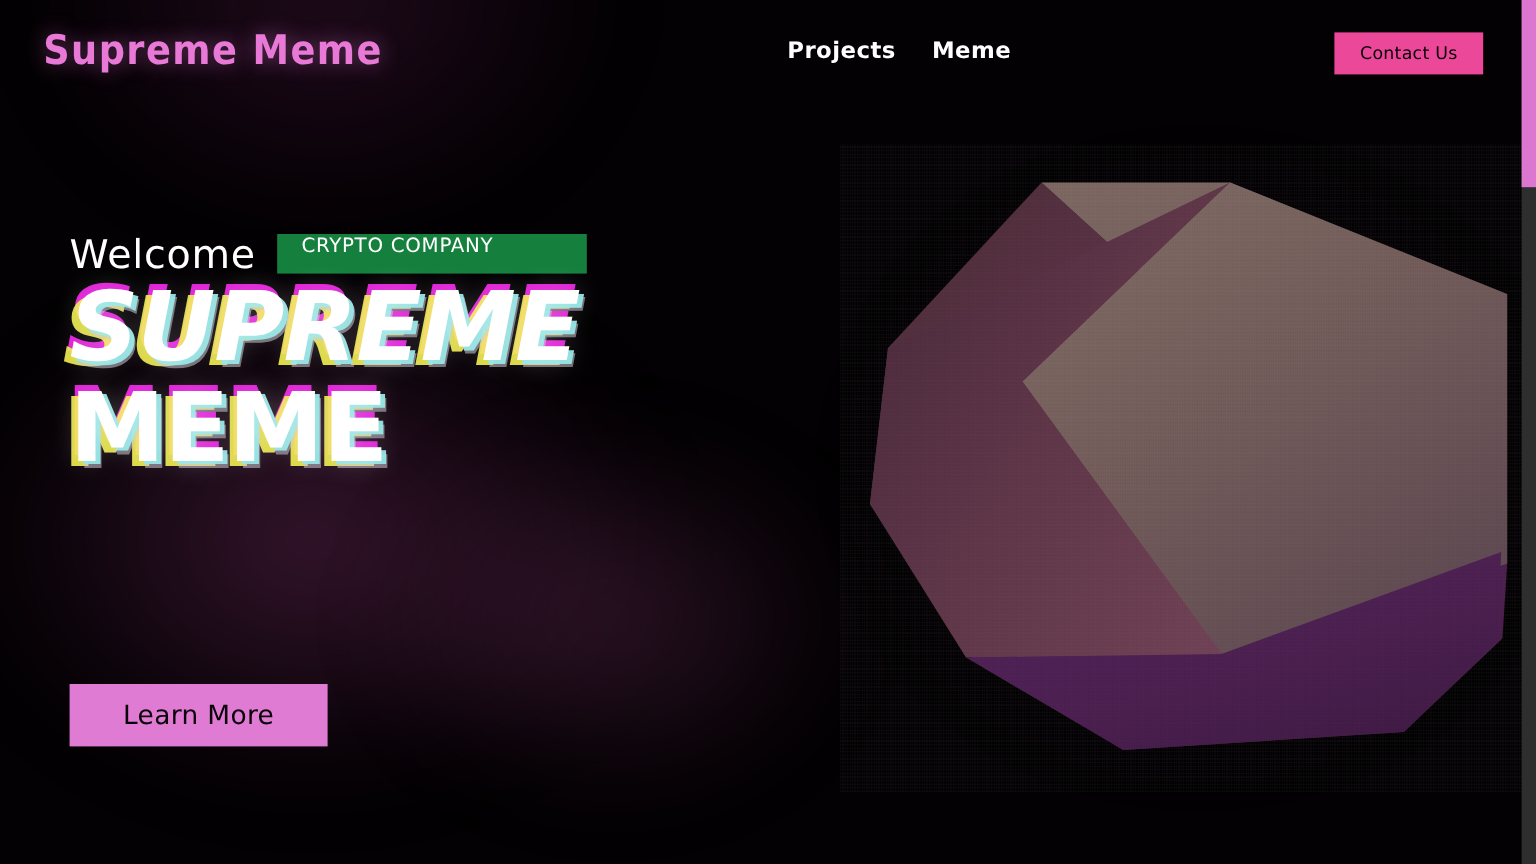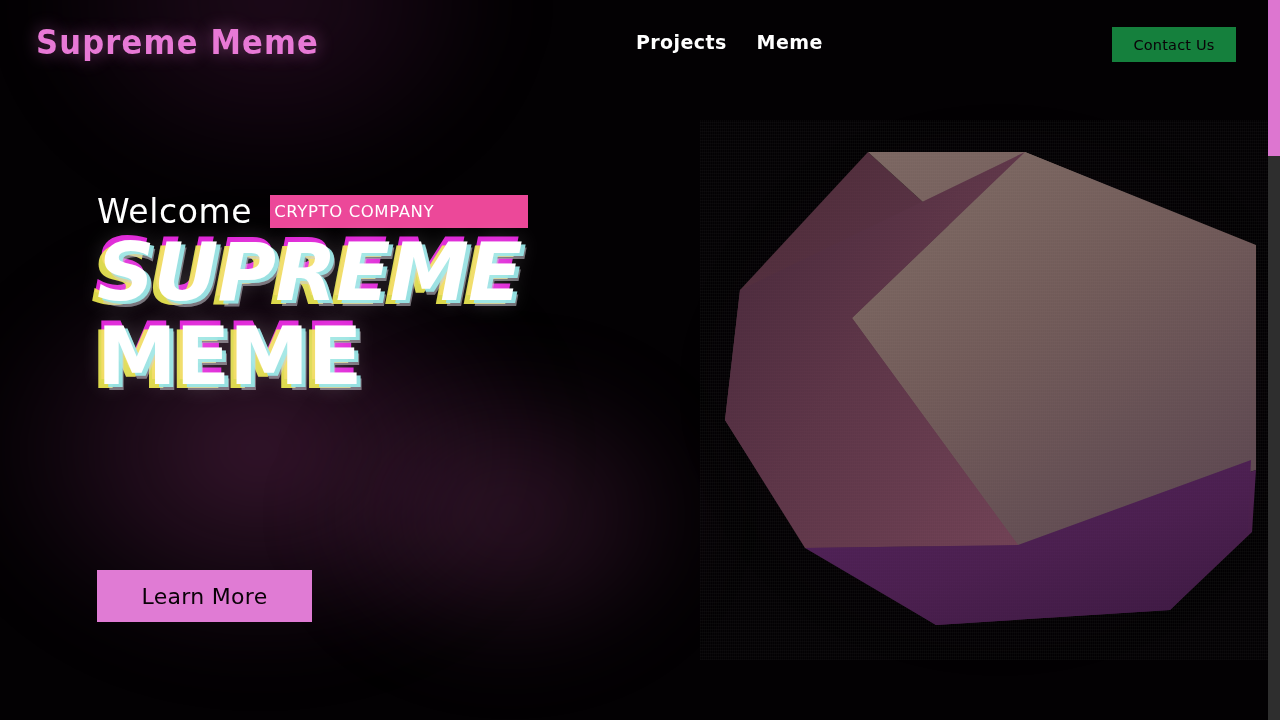--- a/index.html
+++ b/index.html
@@ -58,38 +58,38 @@
     font-size:34px;
     font-weight:700;
     letter-spacing:1.2px;
     color:#e879d6;
     font-family:"DejaVu Sans", sans-serif;
     font-stretch:semi-condensed;
     text-shadow:0 0 18px rgba(232,121,214,0.45);
     white-space:nowrap;
   }
   #nav {
-    position:absolute; left:636px; top:31px;
+    position:absolute; left:656px; top:31px;
     display:flex; gap:30px;
     align-items:center;
   }
   #nav .nav-link {
     color:#ffffff;
     font-size:19px;
     font-weight:700;
     letter-spacing:0.4px;
     font-family:"DejaVu Sans", sans-serif;
     text-decoration:none;
     white-space:nowrap;
     cursor:pointer;
   }
   #contact-btn {
     position:absolute; left:1112px; top:27px;
     width:124px; height:35px;
-    background:#15803d;
+    background:#ec4899;
     border:none;
     color:#0a0208;
     font-size:14.5px;
     font-weight:400;
     letter-spacing:0.2px;
     font-family:"DejaVu Sans", sans-serif;
     cursor:pointer;
     display:flex; align-items:center; justify-content:center;
   }
 
@@ -105,41 +105,40 @@
     width:12px; height:156px;
     background:#dd76d0;
     cursor:pointer;
   }
 
   
   #hero {
     position:absolute; left:0; top:0;
     width:660px; height:720px;
     z-index:20;
-    margin-left:39px;
   }
   #welcome-row {
     position:absolute; left:58px; top:190px;
     display:flex; align-items:center;
     height:42px;
   }
   #welcome-word {
     color:#ffffff;
     font-size:33px;
     font-weight:400;
     letter-spacing:0.6px;
     font-family:"DejaVu Sans", sans-serif;
     white-space:nowrap;
   }
   #crypto-badge {
     margin-left:18px;
     width:258px; height:33px;
-    background:#ec4899;
-    display:flex; align-items:center;
-    padding-left:4px;
+    background:#15803d;
+    display:flex; align-items:flex-start;
+    padding-left:20px;
   }
   #crypto-badge span {
     color:#ffffff;
     font-size:16.5px;
     letter-spacing:0.6px;
     font-family:"DejaVu Sans", sans-serif;
     white-space:nowrap;
   }
 
   

